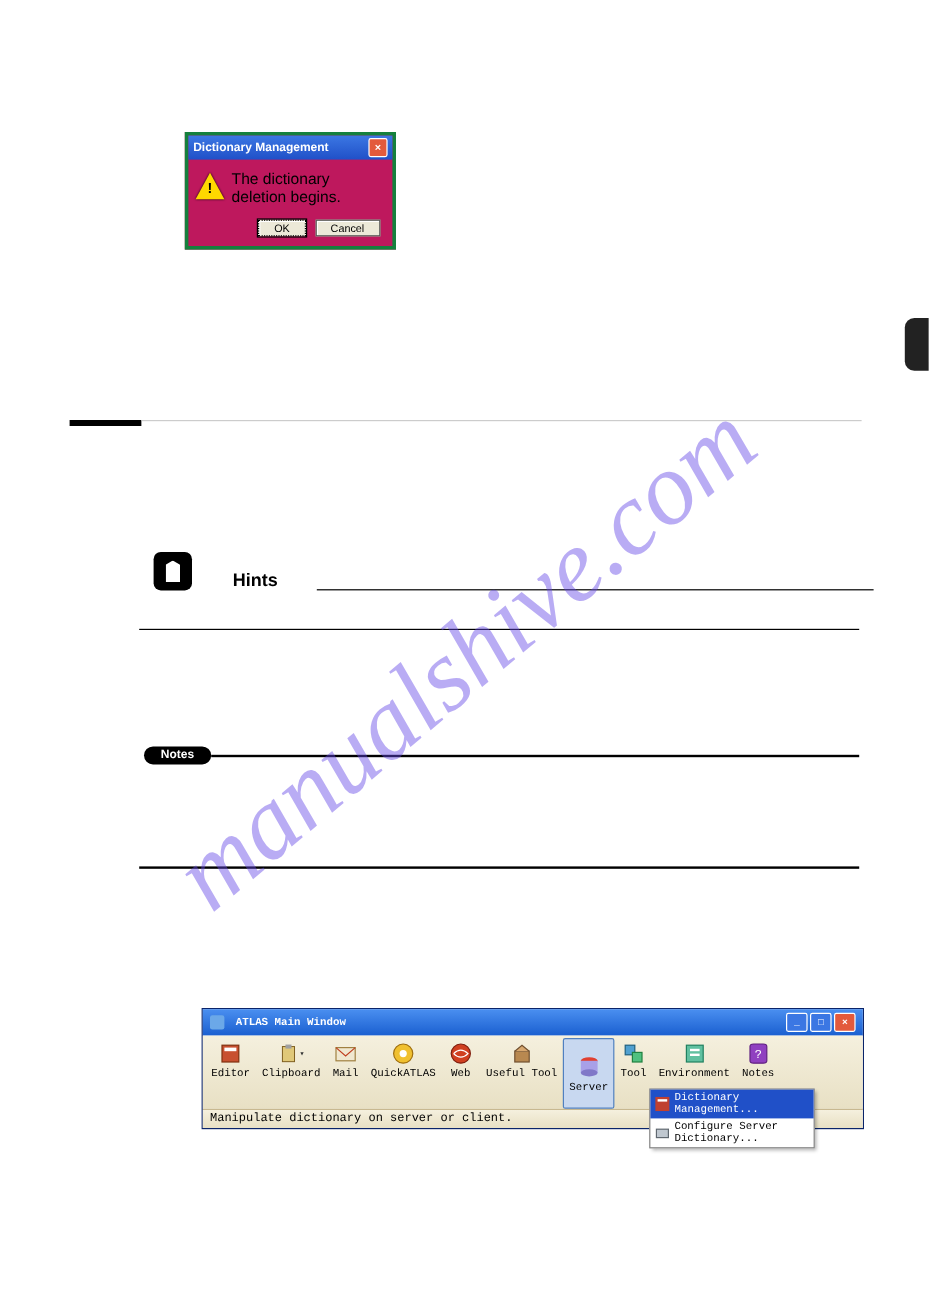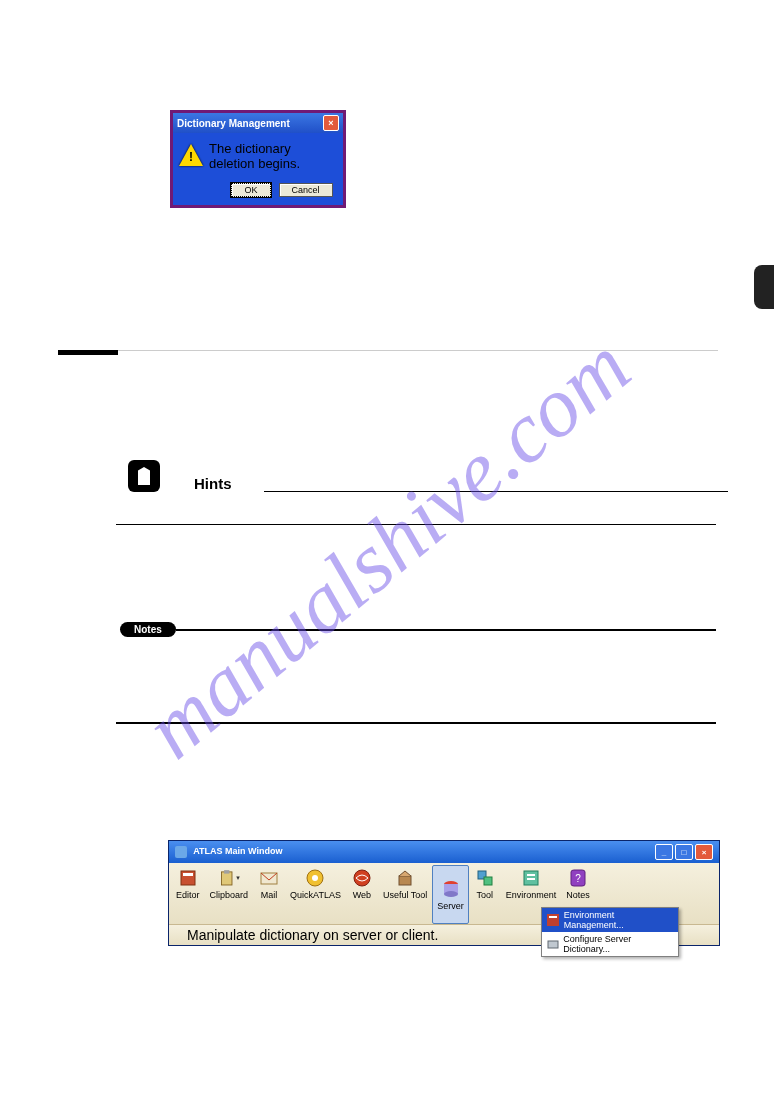--- a/index.html
+++ b/index.html
@@ -1,18 +1,18 @@
 <!DOCTYPE html>
 <html><head>
 <meta charset="utf-8">
 <style>
 body { margin:0; padding:0; background:#fff; font-family:Arial,sans-serif; width:774px; height:1094px; position:relative; overflow:hidden; }
 .page { position:relative; width:774px; height:1094px; }
 .watermark { position:absolute; left:50%; top:50%; transform:translate(-50%,-50%) rotate(-40deg); font-size:86px; color:rgba(100,70,230,0.45); font-style:italic; font-family:Georgia,serif; white-space:nowrap; pointer-events:none; z-index:50; }
-.dlg1 { position:absolute; left:170px; top:110px; width:170px; border:3px solid #701a75; background:#1d4ed8; font-size:10px; }
+.dlg1 { position:absolute; left:154px; top:110px; width:170px; border:3px solid #15803d; background:#be185d; font-size:10px; }
 .dlg1-title { background:linear-gradient(#3B77E3,#2050C8); color:#fff; padding:2px 4px; display:flex; justify-content:space-between; align-items:center; font-weight:bold; font-size:10px; }
 .dlg1-close { width:14px; height:14px; background:#E35A3C; color:#fff; display:flex; align-items:center; justify-content:center; font-size:9px; border:1px solid #fff; border-radius:2px; }
 .dlg1-body { display:flex; align-items:center; padding:8px 6px; gap:6px; }
 .warn-icon { width:24px; height:24px; position:relative; }
 .warn-tri { width:0; height:0; border-left:12px solid transparent; border-right:12px solid transparent; border-bottom:22px solid #FFD800; filter:drop-shadow(0 0 1px #000); }
 .warn-ex { position:absolute; top:6px; left:10px; font-weight:bold; font-size:12px; }
 .dlg1-text { font-size:13px; }
 .dlg1-btns { display:flex; justify-content:center; gap:8px; padding:4px 0 8px; }
 .xpbtn { background:#ECE9D8; border:1px solid #555; font-size:9px; padding:1px 12px; box-shadow:inset 1px 1px #fff; }
 .xpbtn.focus { border:1px dotted #000; outline:1px solid #000;margin-left:48px; }
@@ -21,34 +21,34 @@
 .thickbar .wht { background:#fff; flex:1; height:5px; border-top:1px solid #ccc; }
 .hints-row { position:absolute; left:128px; top:460px; width:600px; display:flex; align-items:flex-end;gap:28px; }
 .hints-icon { width:32px; height:32px; background:#000; border-radius:6px; display:flex; align-items:center; justify-content:center; margin-right:6px; }
 .pencil { width:12px; height:18px; background:#fff; clip-path:polygon(50% 0,100% 20%,100% 100%,0 100%,0 20%); }
 .hints-label { font-weight:bold; font-size:15px; }
 .hints-line { flex:1; height:1px; background:#000; margin-left:4px; }
 .hr-thin { position:absolute; left:116px; height:1px; background:#000; width:600px; }
 .notes-row { position:absolute; left:120px; top:622px; width:596px; display:flex; align-items:center; }
 .notes-pill { background:#000; color:#fff; border-radius:12px; padding:2px 14px; font-size:10px; font-weight:bold; }
 .notes-line { flex:1; height:2px; background:#000; margin-left:0; }
-.atlas { position:absolute; left:168px; top:840px; width:550px; border:1px solid #0A246A; font-size:9px; }
+.atlas { position:absolute; left:168px; top:840px; width:550px; border:1px solid #0A246A; font-size:9px;font-family:Liberation Mono, monospace; }
 .atlas-title { background:linear-gradient(#4A8FF0,#1A5FD0); color:#fff; padding:3px 6px; display:flex; justify-content:space-between; align-items:center; font-weight:bold; }
 .atlas-ctrls { display:flex; gap:2px; }
 .atlas-ctrls div { width:16px; height:14px; border:1px solid #fff; border-radius:2px; display:flex; align-items:center; justify-content:center; font-size:8px; color:#fff; }
 .atlas-min { background:#3B77E3; }
 .atlas-max { background:#3B77E3; }
 .atlas-xcl { background:#E35A3C; }
 .toolbar { background:linear-gradient(#F5F0DE,#E8E0C4); display:flex; padding:2px 2px 0; }
 .tbbtn { display:flex; flex-direction:column; align-items:center; padding:2px 5px; font-size:9px; gap:1px; text-align:center; }
 .tbbtn.sel { background:#C8D8F0; border:1px solid #5080C0; border-radius:2px; padding:12px 4px; }
 .tbicon { width:22px; height:22px; display:flex; align-items:center; justify-content:center; }
 .tbicon svg { width:20px; height:20px; }
 .drop-arrow { font-size:7px; margin-left:1px; color:#333; }
-.status { background:linear-gradient(#F5F0DE,#E8E0C4); padding:2px 18px; font-size:14px; border-top:1px solid #C8B890; }
+.status { background:linear-gradient(#F5F0DE,#E8E0C4); padding:2px 6px; font-size:10px; border-top:1px solid #C8B890; }
 .menu { position:absolute; background:#fff; border:1px solid #808080; box-shadow:2px 2px 3px rgba(0,0,0,.3); font-size:9px; width:136px; }
 .menu-item { padding:2px 4px; display:flex; align-items:center; gap:4px; }
 .menu-item.hl { background:#2050C8; color:#fff; }
 .mi-icon { width:14px; height:14px; display:flex; align-items:center; justify-content:center; }
 .tab-dark { position:absolute; right:0; top:265px; width:20px; height:44px; background:#222; border-radius:8px 0 0 8px; }
 </style>
 </head>
 <body>
 <div class="page">
 
@@ -203,21 +203,21 @@
   </div>
   <div class="status">Manipulate dictionary on server or client.</div>
   <div class="menu" style="left:372px; top:66px;">
     <div class="menu-item hl">
       <span class="mi-icon">
             <svg width="12" height="12">
               <rect width="12" height="12" fill="#C04030"></rect>
               <rect x="2" y="2" width="8" height="2" fill="#fff"></rect>
             </svg>
           </span>
-      <span>Environment Management...</span>
+      <span>Dictionary Management...</span>
     </div>
     <div class="menu-item">
       <span class="mi-icon">
             <svg width="12" height="12">
               <rect x="1" y="3" width="10" height="7" fill="#C0C8D0" stroke="#606870"></rect>
             </svg>
           </span>
       <span>Configure Server Dictionary...</span>
     </div>
   </div>

